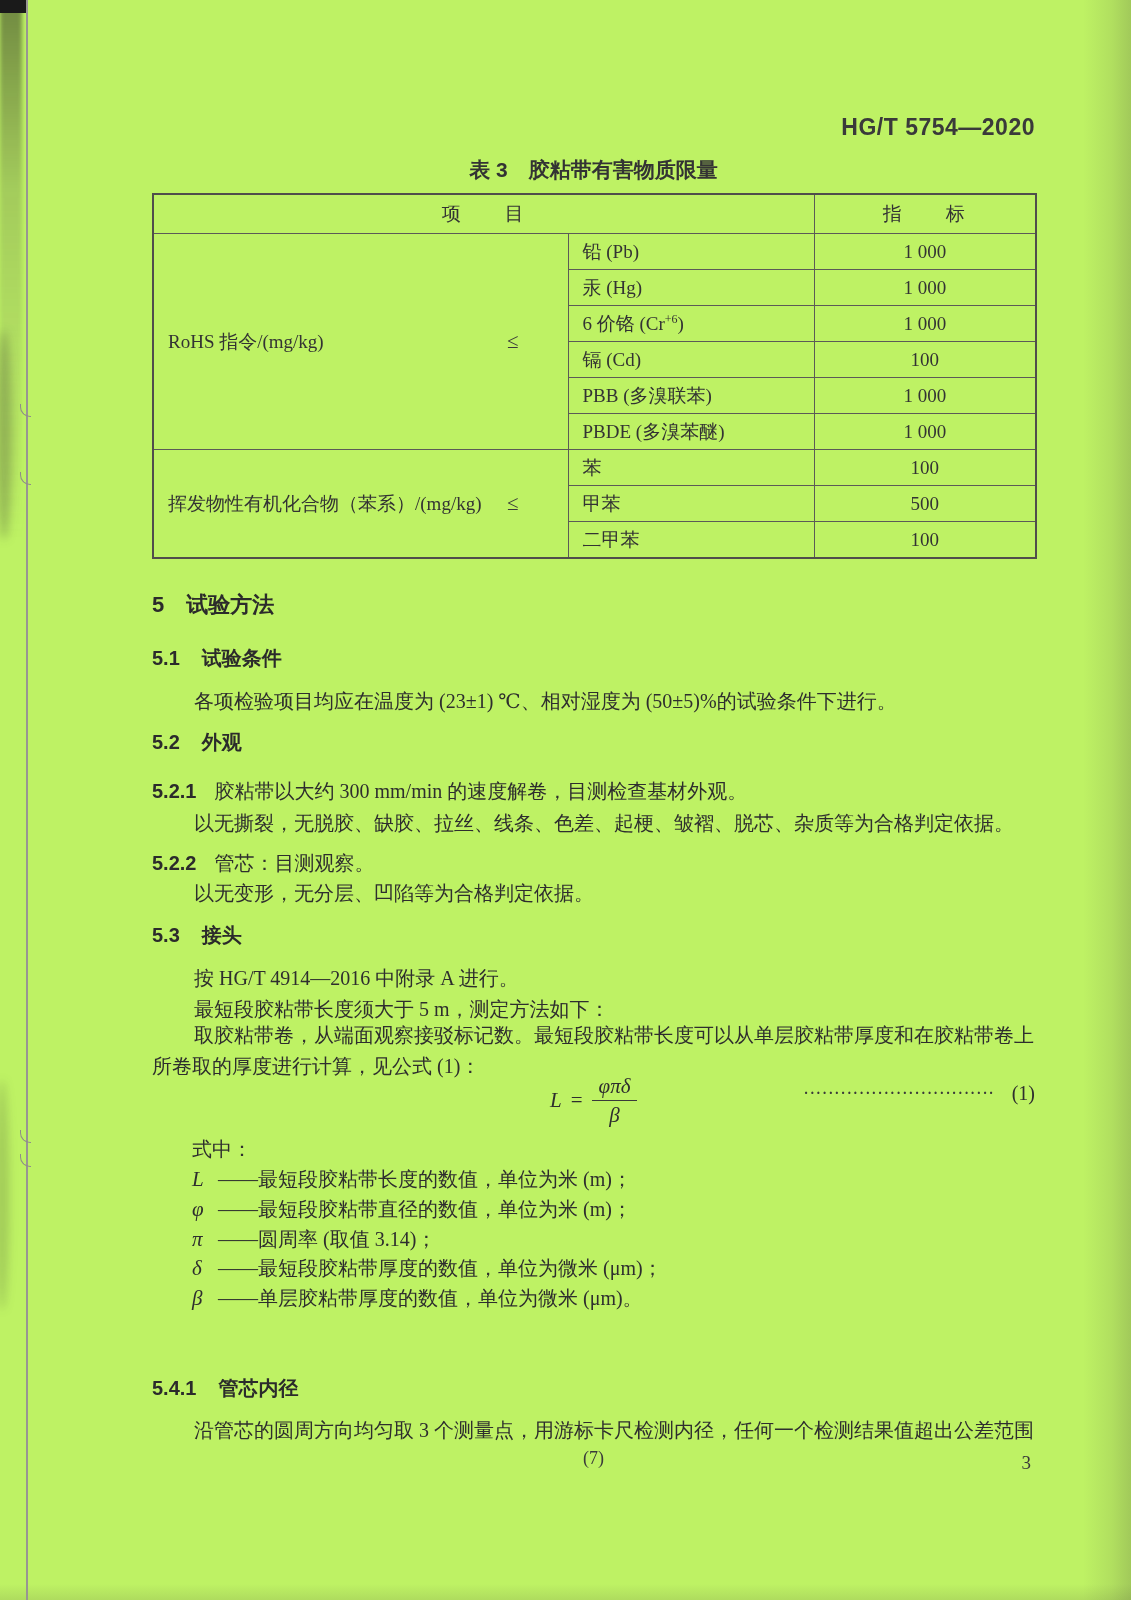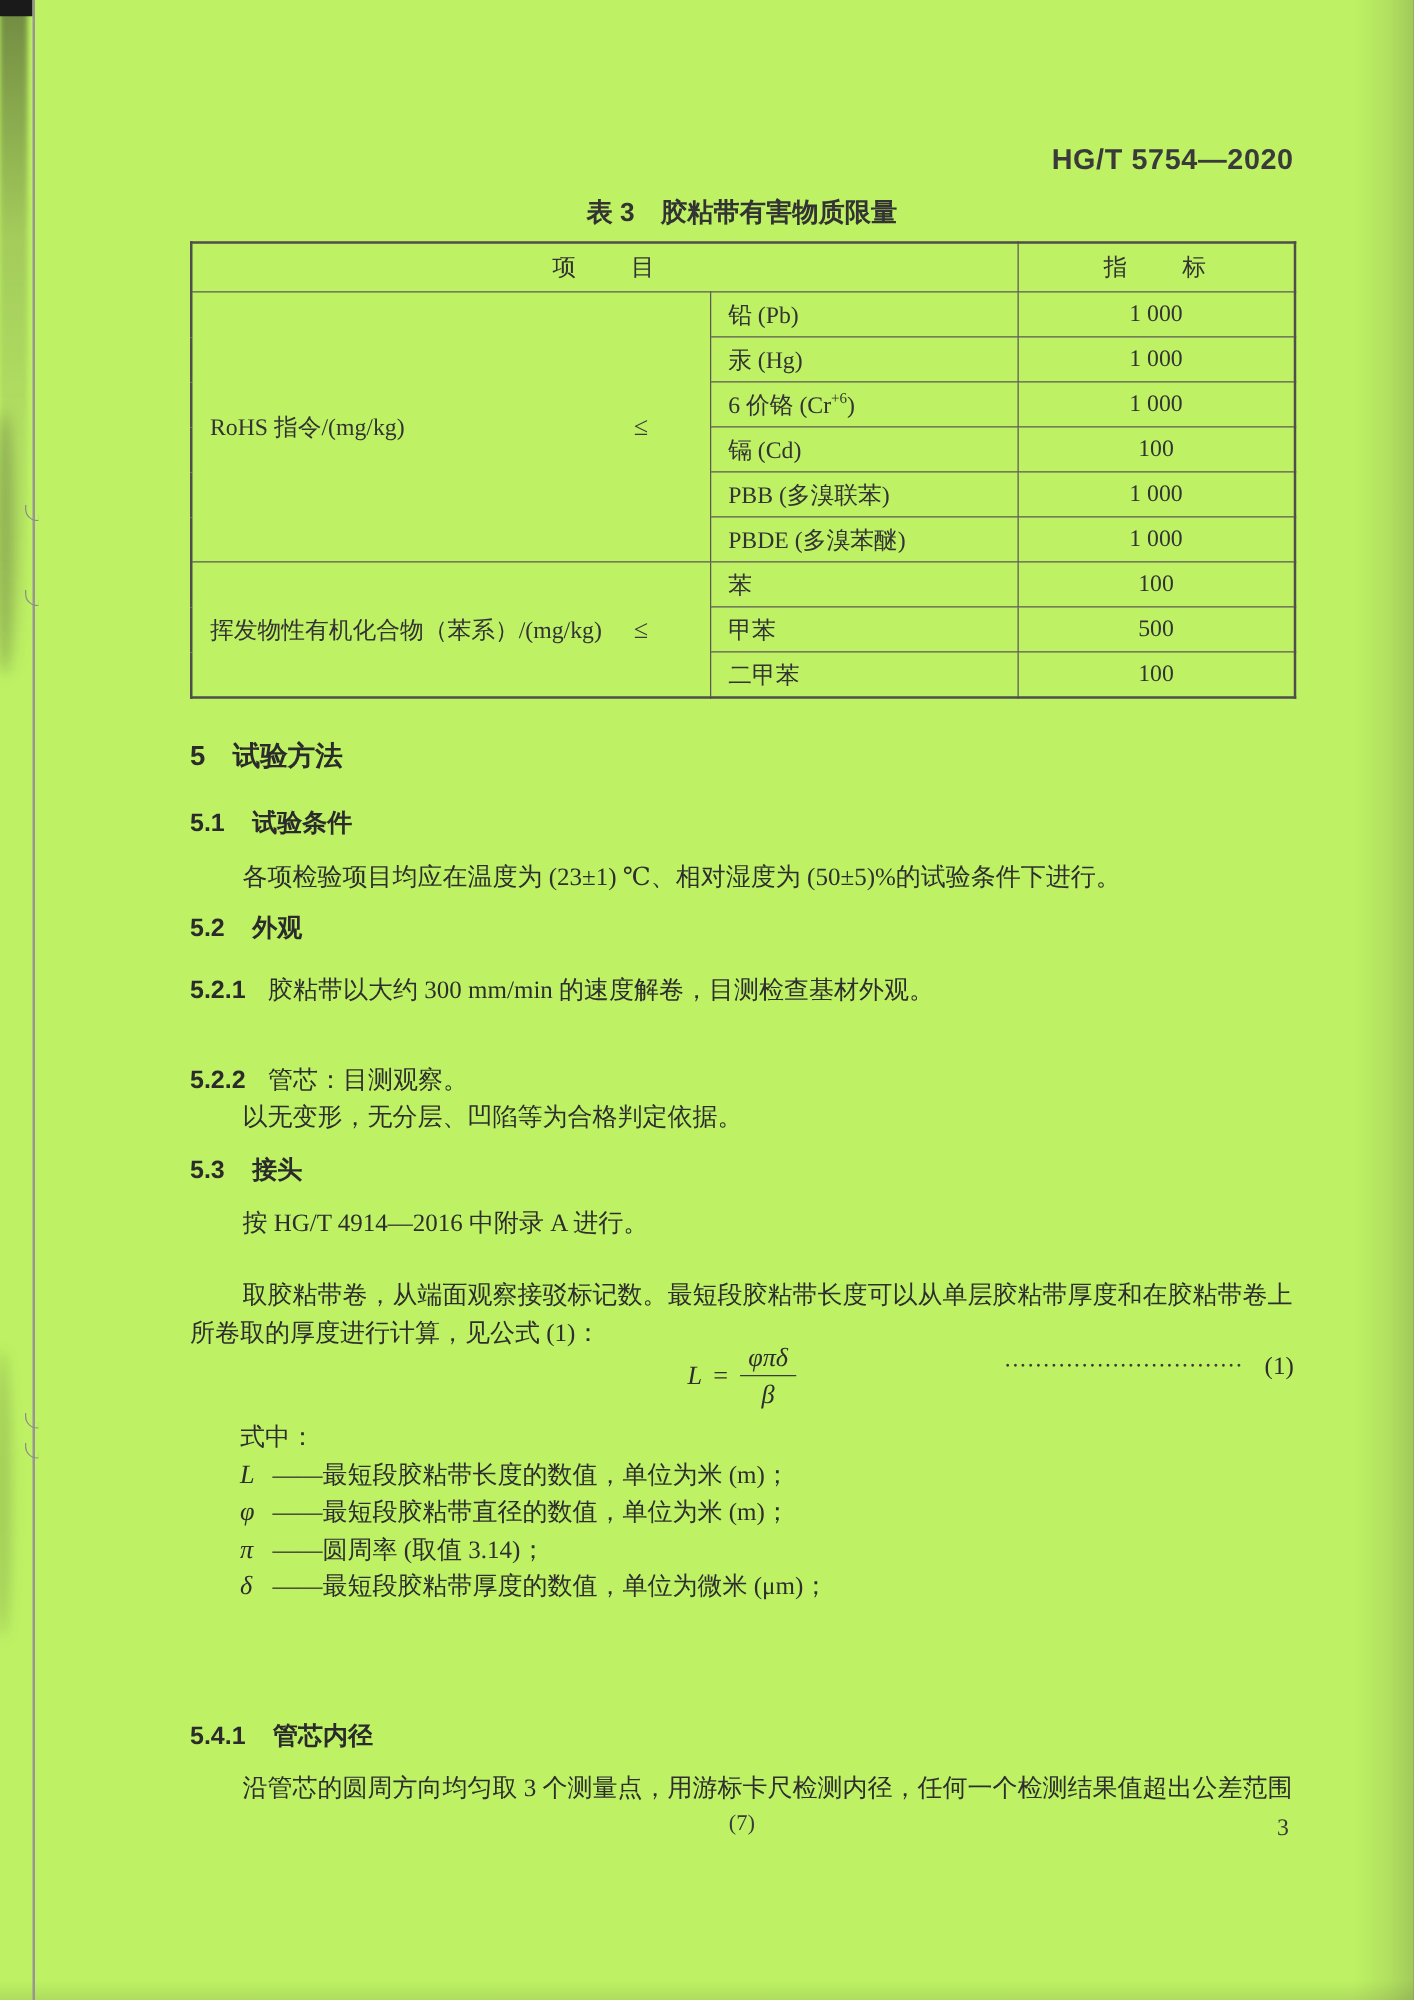--- a/index.html
+++ b/index.html
@@ -172,30 +172,32 @@
   </div>
   <div class="al body-line indent" style="top:688px">各项检验项目均应在温度为 (23±1) ℃、相对湿度为 (50±5)%的试验条件下进行。</div>
 
   <div class="al h2-sec" style="top:729px">
     <span class="num">5.2</span><span>外观</span>
   </div>
 
   <div class="al body-line numline" style="top:778px">
     <span class="num">5.2.1</span><span>胶粘带以大约 300 mm/min 的速度解卷，目测检查基材外观。</span>
   </div>
+  <div class="al body-line indent" style="top:810px">以无撕裂，无脱胶、缺胶、拉丝、线条、色差、起梗、皱褶、脱芯、杂质等为合格判定依据。</div>
 
   <div class="al body-line numline" style="top:850px">
     <span class="num">5.2.2</span><span>管芯：目测观察。</span>
   </div>
   <div class="al body-line indent" style="top:880px">以无变形，无分层、凹陷等为合格判定依据。</div>
 
   <div class="al h2-sec" style="top:922px">
     <span class="num">5.3</span><span>接头</span>
   </div>
   <div class="al body-line indent" style="top:965px">按 HG/T 4914—2016 中附录 A 进行。</div>
+  <div class="al body-line indent" style="top:996px">最短段胶粘带长度须大于 5 m，测定方法如下：</div>
   <div class="al body-line indent" style="top:1022px">取胶粘带卷，从端面观察接驳标记数。最短段胶粘带长度可以从单层胶粘带厚度和在胶粘带卷上</div>
   <div class="al body-line" style="top:1053px">所卷取的厚度进行计算，见公式 (1)：</div>
 
   <div class="al f-wrap">
     <div class="f-main">
       <span>L</span>
       <span class="f-eq">=</span>
       <span class="frac">
         <span class="num-t">φπδ</span>
         <span class="den-t">β</span>
@@ -212,20 +214,23 @@
   </div>
   <div class="al body-line def-line" style="top:1196px">
     <span class="sym">φ</span><span>——最短段胶粘带直径的数值，单位为米 (m)；</span>
   </div>
   <div class="al body-line def-line" style="top:1226px">
     <span class="sym">π</span><span>——圆周率 (取值 3.14)；</span>
   </div>
   <div class="al body-line def-line" style="top:1255px">
     <span class="sym">δ</span><span>——最短段胶粘带厚度的数值，单位为微米 (μm)；</span>
   </div>
+  <div class="al body-line def-line" style="top:1285px">
+    <span class="sym">β</span><span>——单层胶粘带厚度的数值，单位为微米 (μm)。</span>
+  </div>
 
 
   <div class="al h2-sec" style="top:1375px">
     <span class="num">5.4.1</span><span>管芯内径</span>
   </div>
   <div class="al body-line indent" style="top:1417px">沿管芯的圆周方向均匀取 3 个测量点，用游标卡尺检测内径，任何一个检测结果值超出公差范围</div>
 
   <div class="al footer-center">(7)</div>
   <div class="footer-page">3</div>
 

